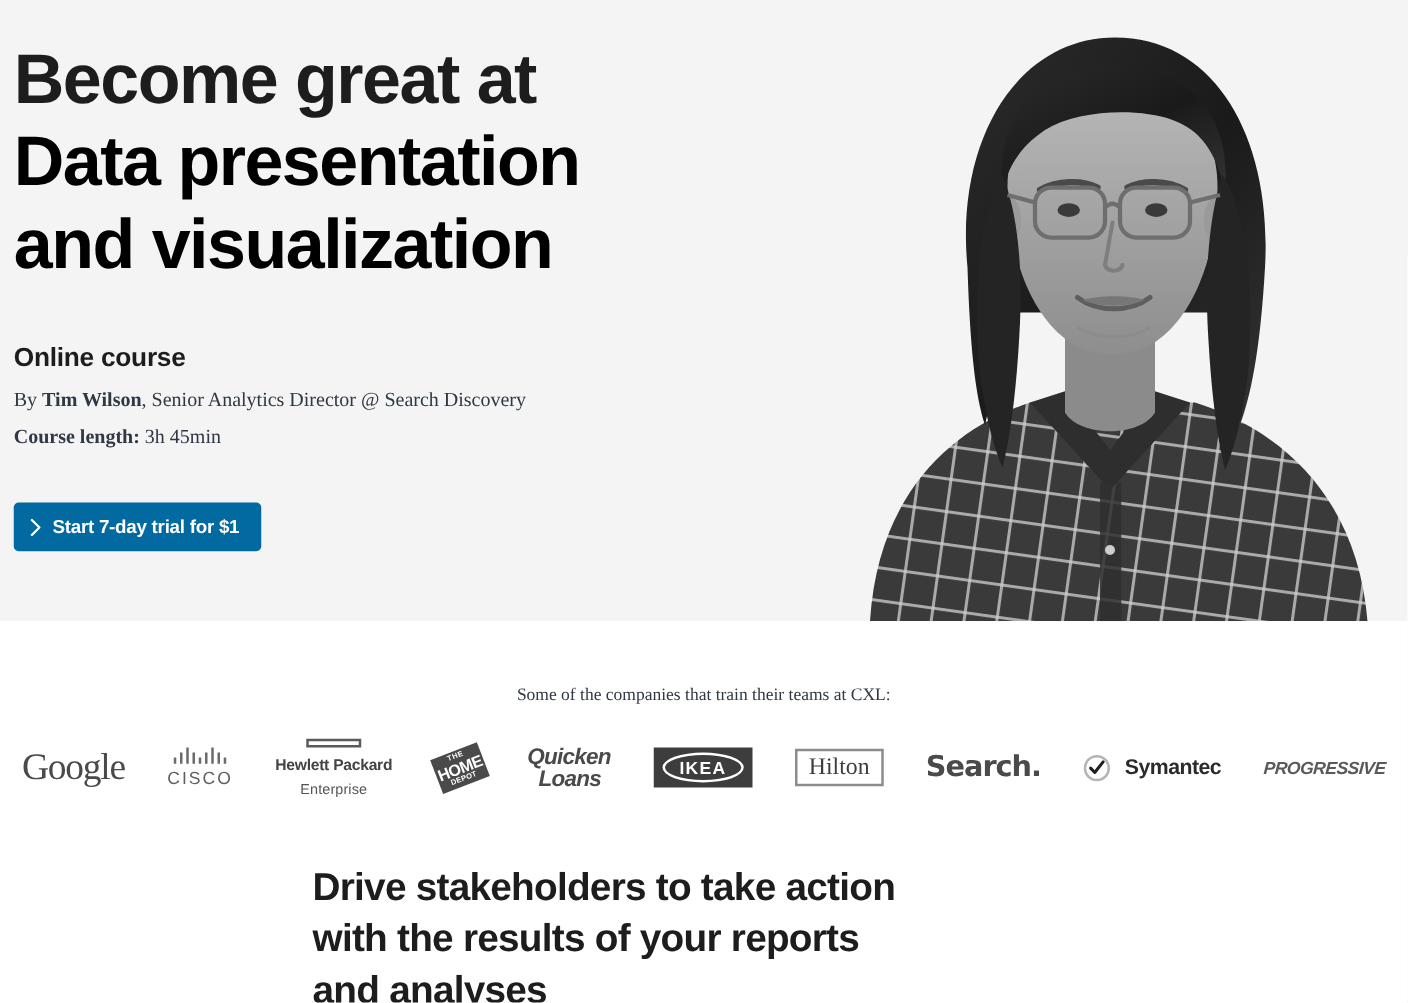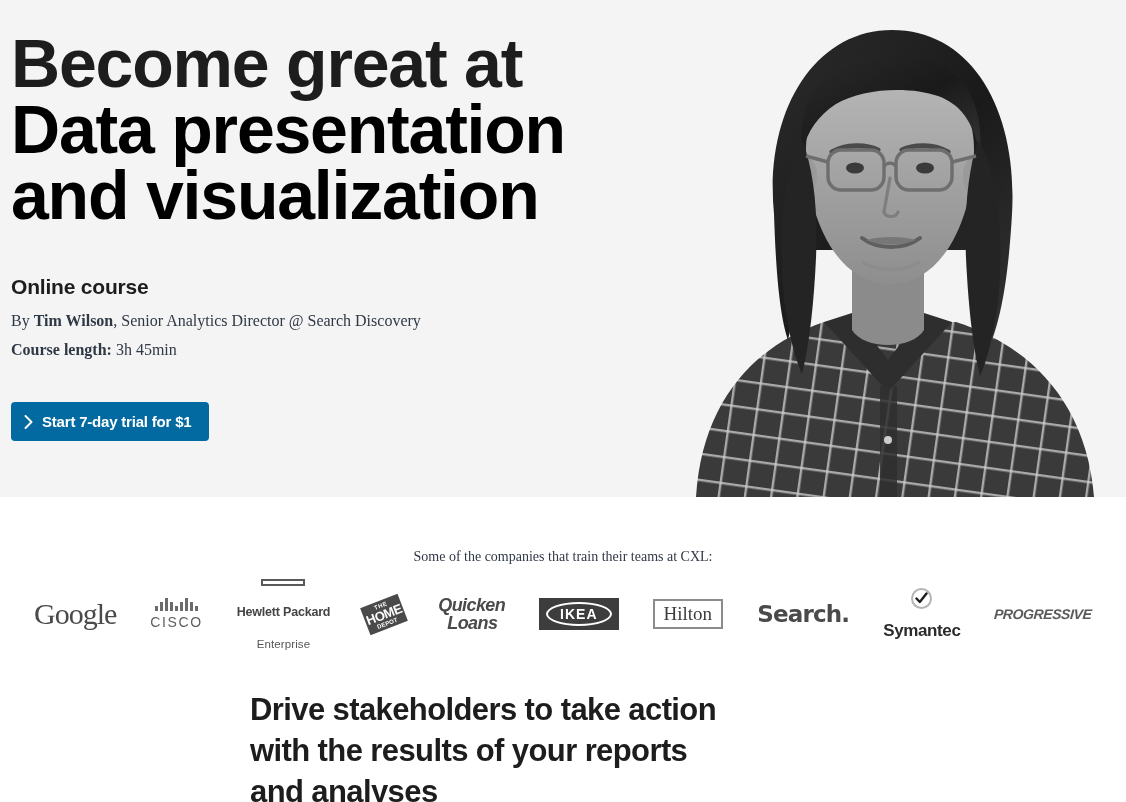--- a/index.html
+++ b/index.html
@@ -16,21 +16,21 @@
     position: relative;
     width: 1126px; height: 497px;
     background: #f4f4f4;
     overflow: hidden;
   }
   .hero-copy { position: absolute; left: 11px; top: 30px; width: 640px; z-index: 3; }
 
   .headline {
     font-family: "Liberation Sans", sans-serif;
     font-weight: bold;
-    font-size: 68px;
+    font-size: 56px;
     line-height: 66px;
     letter-spacing: -1.2px;
     color: #1d1d1d;
   }
   .headline .accent { color: #000000; display: block; }
   .headline .line1 { display: block; }
 
   .subhead {
     margin-top: 47px;
     font-size: 21px;
@@ -95,21 +95,21 @@
 
   .logo-google { font-size: 30px; color: #4a4a4a; letter-spacing: -1px; font-family: Liberation Serif, serif; }
   .logo-cisco { display: flex; flex-direction: column; align-items: center; gap: 3px; }
   .cisco-bars { display: flex; align-items: flex-end; gap: 2.5px; height: 13px; }
   .cisco-bars i { display: block; width: 2.5px; background: #6b6b6b; }
   .cisco-bars i.s { height: 5px; }
   .cisco-bars i.m { height: 9px; }
   .cisco-bars i.t { height: 13px; }
   .cisco-word { font-size: 14px; letter-spacing: 1.6px; color: #5f5f5f; font-weight: normal; }
 
-  .logo-hpe { display: flex; flex-direction: column; align-items: center; gap: 19px; }
+  .logo-hpe { display: flex; flex-direction: column; align-items: center; gap: 7px; }
   .hpe-bar { width: 44px; height: 7px; border: 2px solid #5a5a5a; }
   .hpe-l1 { font-size: 12.5px; font-weight: bold; color: #444; letter-spacing: -0.2px; }
   .hpe-l2 { font-size: 11.5px; color: #555; letter-spacing: 0.1px; }
 
   .logo-homedepot {
     transform: rotate(-21deg);
     display: flex; flex-direction: column; align-items: center;
     background: #4a4a4a; color: #fff; padding: 2px 4px; width: 40px;
   }
   .hd-1 { font-size: 6px; font-weight: bold; letter-spacing: 0.5px; }
@@ -128,21 +128,21 @@
     padding: 2px 12px; color: #ffffff; font-size: 14px; font-weight: bold; letter-spacing: 1px;
   }
 
   .logo-hilton {
     border: 2px solid #8c8c8c; padding: 2px 9px;
     font-family: "Liberation Serif", serif; font-size: 19px; color: #3d3d3d;
   }
 
   .logo-gartner { font-size: 23px; font-weight: bold; color: #4a4a4a; letter-spacing: -0.8px; font-family: "DejaVu Sans", sans-serif; }
 
-  .logo-symantec { display: flex; align-items: center; gap: 12px; flex-direction: column; }
+  .logo-symantec { display: flex; gap: 12px; }
   .sym-circle {
     width: 21px; height: 21px; border-radius: 50%;
     border: 2px solid #b4b4b4; display: flex; align-items: center; justify-content: center;
   }
   .sym-check { width: 13px; height: 13px; display: block; }
   .sym-word { font-size: 17px; font-weight: bold; color: #2b2b2b; letter-spacing: -0.4px; }
 
   .logo-progressive {
     font-style: italic; font-weight: bold; font-size: 14px;
     color: #5a5a5a; letter-spacing: -0.4px;

